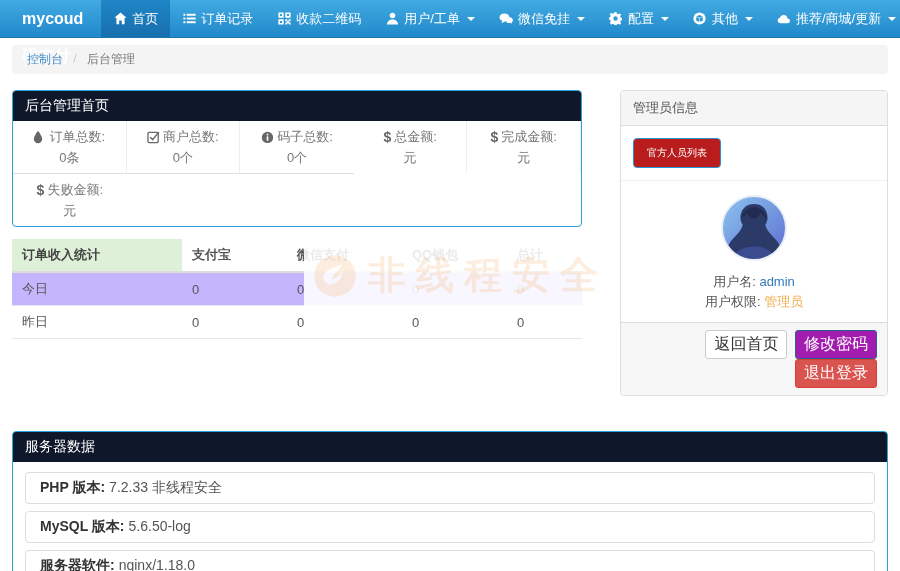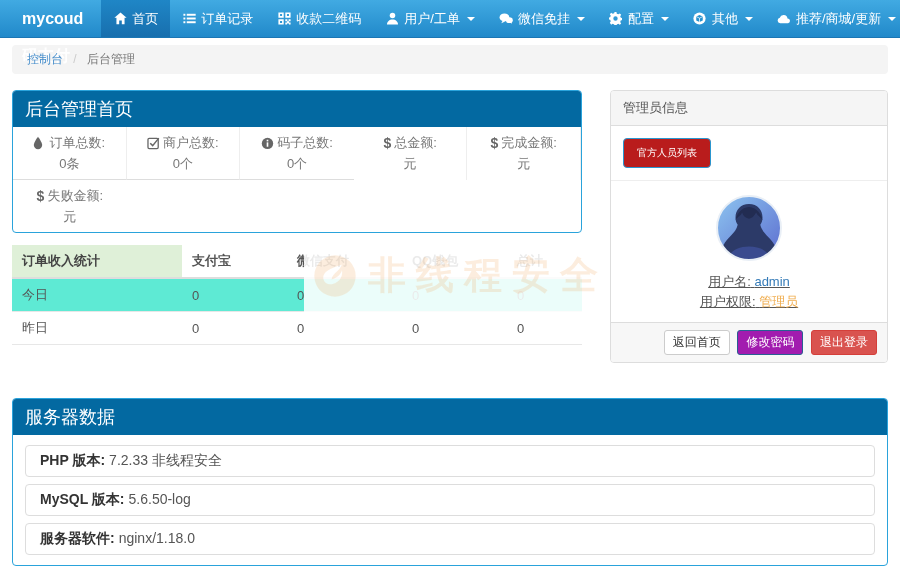--- a/index.html
+++ b/index.html
@@ -22,26 +22,26 @@
   
   .container { padding:0 12px; }
   .breadcrumb { margin:7px 0 16px; background:#f4f4f4; border-radius:4px;
     padding:6px 15px; font-size:12px; color:#999; }
   .breadcrumb a { color:#428bca; text-decoration:none; }
   .breadcrumb .sep { margin:0 7px; color:#ccc; }
   .breadcrumb .active { color:#777; }
 
   .row { display:flex; align-items:flex-start; }
   .col-left { flex:0 0 570px; position:relative; }
-  .col-right { flex:1; margin-left:28px; }
+  .col-right { flex:1; margin-left:38px; }
 
   
   .panel { border:1px solid #ddd; border-radius:4px; background:#fff; }
   .panel-blue { border-color:#2aa3db; }
-  .ph-blue { background:#0369a1; color:#fff; font-size:18px; padding:6px 12px;
+  .ph-blue { background:#0f172a; color:#fff; font-size:14px; padding:6px 12px;
     border-radius:3px 3px 0 0; }
   .ph-default { background:#f5f5f5; color:#555; font-size:13px; padding:8px 12px;
     border-bottom:1px solid #ddd; border-radius:3px 3px 0 0; }
 
   
   .stats { display:grid; grid-template-columns:1fr 1fr 1fr 1fr 1fr; }
   .stat { text-align:center; padding:7px 4px 6px; border-right:1px solid #eee;
     border-bottom:1px solid #ddd; }
   .stat:nth-child(3n) { border-right:none; }
   .stat:nth-child(n+4) { border-bottom:none; }
@@ -49,45 +49,45 @@
   .stat-value { color:#777; margin-top:3px; }
   .sicon { display:inline-flex; width:13px; height:14px; }
   .dollar { font-weight:bold; color:#666; font-size:14px; }
 
   
   .income { width:100%; border-collapse:collapse; margin-top:12px; font-size:13px; }
   .income th { text-align:left; font-weight:bold; color:#555; padding:7px 10px;
     border-bottom:2px solid #ddd; }
   .income th.first { background:#dff0d8; color:#444; }
   .income td { padding:7px 10px; border-bottom:1px solid #e7e7e7; color:#555; }
-  .income tr.stripe td { background:#5eead4; }
+  .income tr.stripe td { background:#c4b5fd; }
   .income col.c0 { width:170px; } .income col.c1 { width:105px; }
   .income col.c2 { width:115px; } .income col.c3 { width:105px; }
   .income col.c4 { width:75px; }
 
   
   .wash { position:absolute; left:292px; right:0; top:158px; height:66px;
     background:rgba(255,255,255,0.88); pointer-events:none; }
   .watermark { position:absolute; left:300px; top:160px; display:flex; align-items:center;
     gap:10px; pointer-events:none; color:#f0a050; opacity:0.18; font-size:38px;
     font-weight:bold; letter-spacing:10px; white-space:nowrap; }
   .wm-logo { width:46px; height:46px; flex:0 0 auto; }
 
   
   .admin-body1 { padding:12px; border-bottom:1px solid #eee; }
   .btn-staff { background:#b91c1c; border:1px solid #2a96cf; color:#fff; font-size:10px;
     padding:7px 13px; border-radius:4px; cursor:pointer; }
   .admin-body2 { padding:14px 12px 10px; text-align:center; }
   .avatar { width:66px; height:66px; margin:0 auto 8px; }
-  .uline { color:#555; font-size:13px; line-height:20px;text-decoration:underline; }
+  .uline { color:#555; font-size:13px; line-height:20px; }
   .uname { color:#337ab7; }
   .urole { color:#f0ad4e; }
   .admin-footer { background:#f7f7f7; border-top:1px solid #ddd; padding:7px 10px;
     text-align:right; border-radius:0 0 3px 3px; }
-  .btn-sm { font-size:12px; padding:3px 8px; border-radius:3px; cursor:pointer; margin-left:4px; }
+  .btn-sm { font-size:16px; padding:3px 8px; border-radius:3px; cursor:pointer; margin-left:4px; }
   .btn-default { background:#fff; border:1px solid #ccc; color:#333; }
   .btn-primary { background:#a21caf; border:1px solid #286092; color:#fff; }
   .btn-danger { background:#d9534f; border:1px solid #d43f3a; color:#fff;font-family:Liberation Mono, monospace; }
 
   
   .server { margin-top:35px; }
   .server-body { padding:10px 12px; }
   .srv-item { border:1px solid #ddd; border-radius:4px; padding:6px 14px;
     margin-bottom:7px; font-size:14px; color:#555; }
   .srv-item:last-child { margin-bottom:0; }

